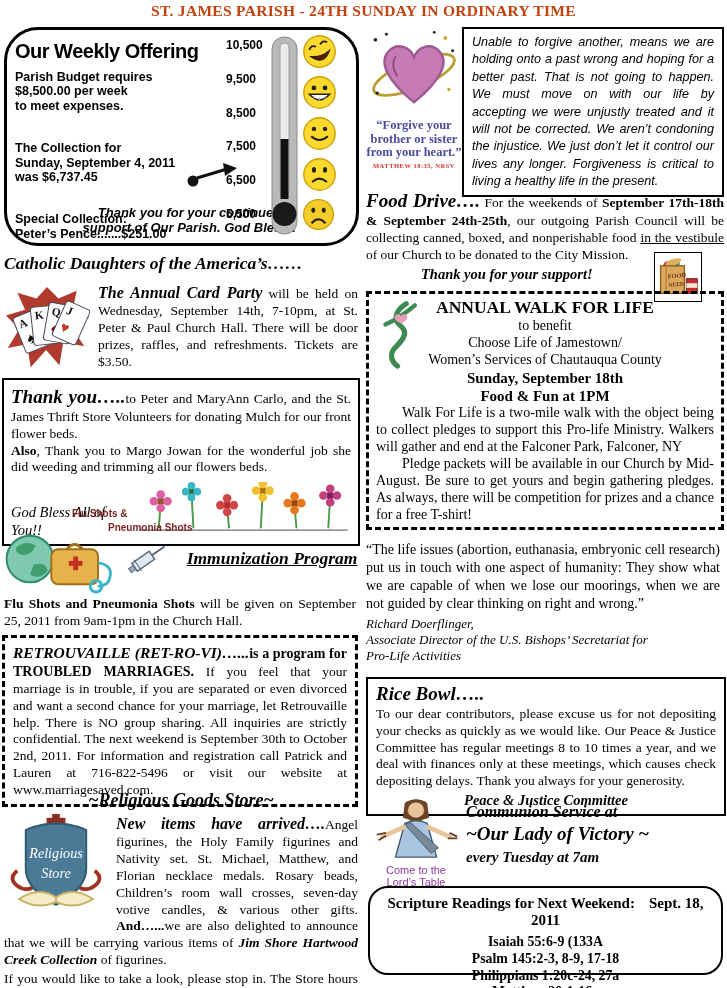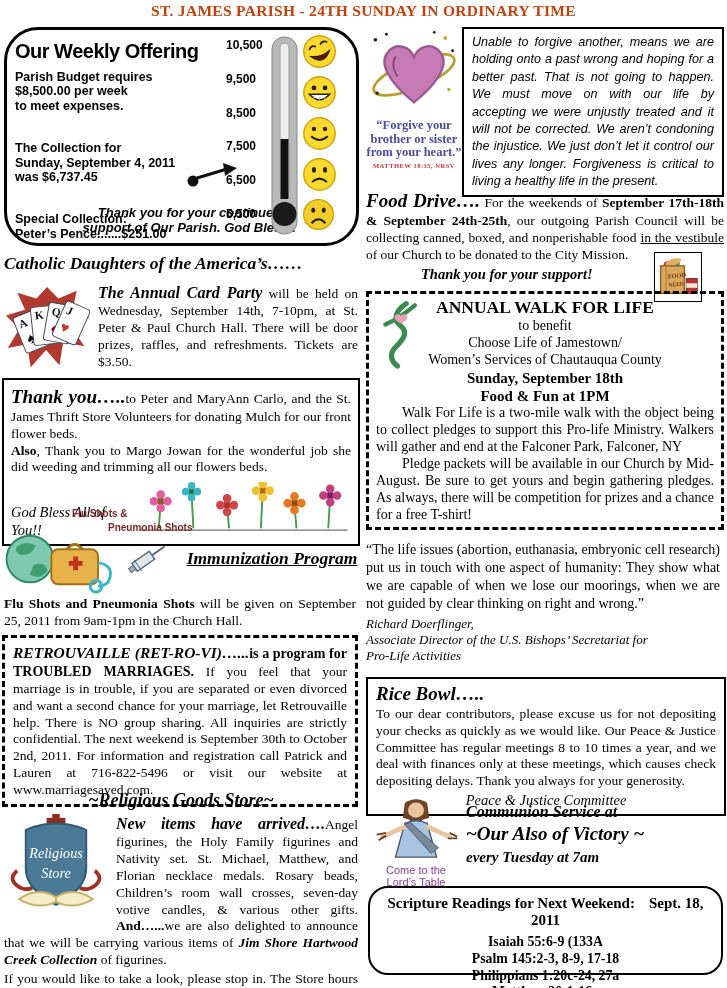--- a/index.html
+++ b/index.html
@@ -84,21 +84,21 @@
   .walk-fig{position:absolute;left:6px;top:4px;}
   .walk p{margin:0;}
   .walk .ind{text-indent:26px;}
 
   
   .doer{position:absolute;left:366px;top:541px;width:354px;}
   .doer-attr{font-style:italic;font-size:13px;line-height:1.25;margin-top:3px;}
 
   
   .rice{position:absolute;left:366px;top:677px;width:340px;border:2px solid #000;padding:3px 8px 5px;}
-  .rice-sig{text-align:center;font-weight:normal;font-style:italic;font-size:14.5px;margin-top:1px;}
+  .rice-sig{text-align:center;font-weight:bold;font-style:italic;font-size:14.5px;margin-top:1px;}
 
   
   .comm{position:absolute;left:366px;top:799px;width:358px;display:flex;}
   .jesus-fig{width:100px;flex:0 0 100px;text-align:center;}
   .jesus-cap{color:#8b3a9b;font-size:11px;line-height:1.05;font-family:"Liberation Sans",sans-serif;}
   .comm-txt{flex:1;text-align:left;font-weight:bold;font-style:italic;padding-top:4px;}
   .comm-l1{font-size:16px;} .comm-l2{font-size:19px;margin-top:2px;} .comm-l3{font-size:15px;margin-top:4px;}
 
   
   .scrip{position:absolute;left:368px;top:886px;width:343px;height:78px;border:2px solid #000;
@@ -446,21 +446,21 @@
           <path d="M4 38 l10 -2 M6 44 l8 -5 M82 36 l8 4 M80 42 l10 0" stroke="#6b4226" stroke-width="2"></path>
         </svg>
       </span>
       <div class="jesus-cap">
         <div>Come to the</div>
         <div>Lord’s Table</div>
       </div>
     </div>
     <div class="comm-txt">
       <div class="comm-l1">Communion Service at</div>
-      <div class="comm-l2">~Our Also of Victory ~</div>
+      <div class="comm-l2">~Our Lady of Victory ~</div>
       <div class="comm-l3">every Tuesday at 7am</div>
     </div>
   </div>
 
   <div class="scrip">
     <div class="scrip-head">
       <span>Scripture Readings for Next Weekend:</span><span class="date">Sept. 18, 2011</span>
     </div>
     <div class="scrip-list">
       <div>Isaiah 55:6-9 (133A</div>

